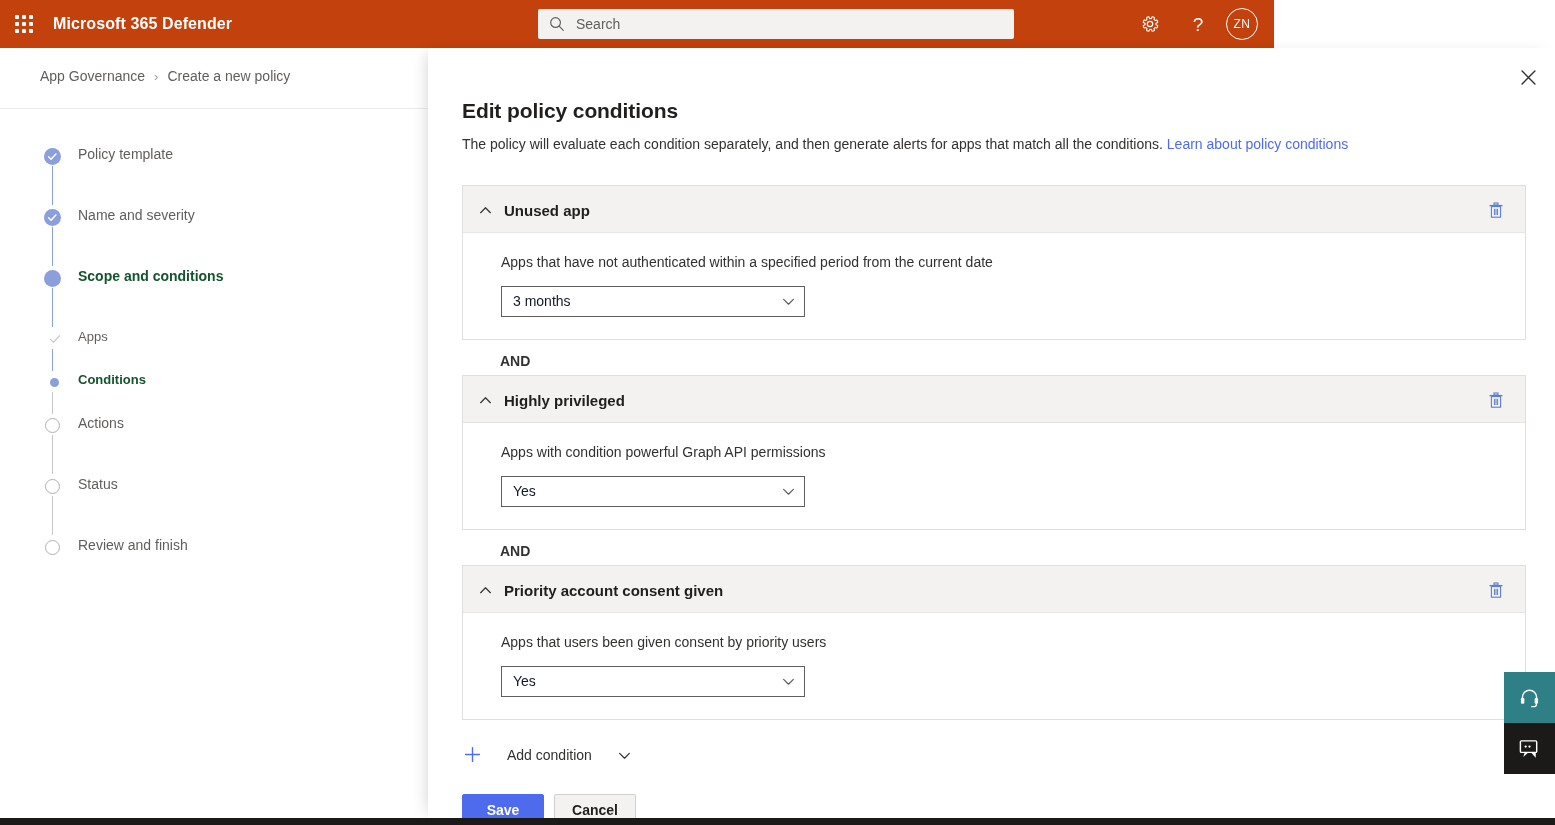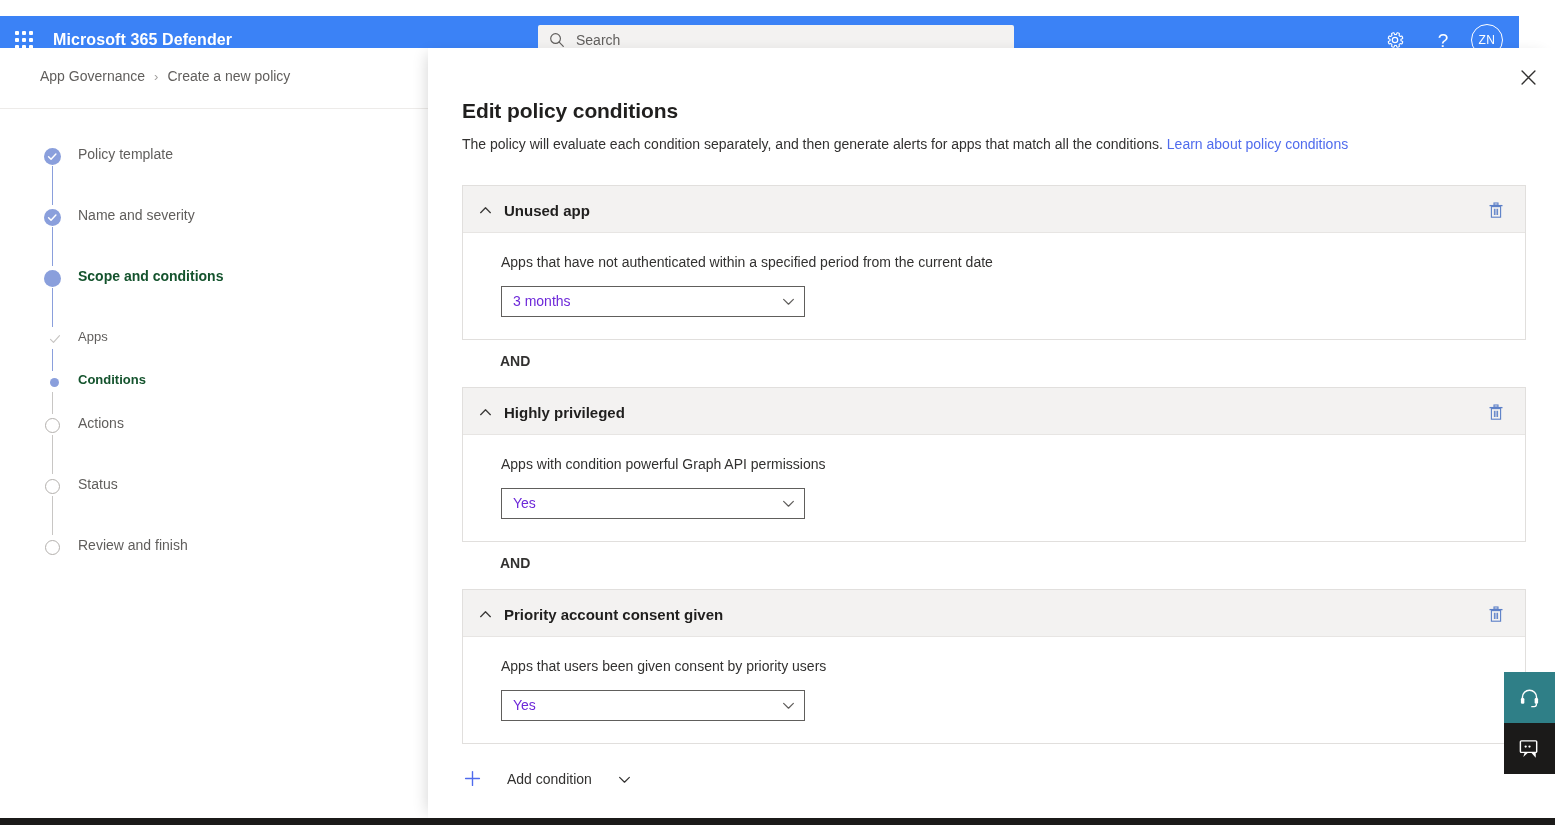--- a/index.html
+++ b/index.html
@@ -6,23 +6,23 @@
   html, body {
     width: 1555px; height: 825px;
     font-family: "Liberation Sans", sans-serif;
     background: #ffffff;
     overflow: hidden;
   }
   body { position: relative; }
 
   
   .topbar {
-    position: absolute; top: 16px; left: 0;
-    width: 1519px; height: 48px;
-    background: #3b82f6;
+    position: absolute; top: 0; left: 0;
+    width: 1274px; height: 48px;
+    background: #c2410c;
     display: flex; align-items: center;
   }
   .waffle {
     width: 48px; height: 48px;
     display: flex; align-items: center; justify-content: center;
     cursor: pointer;
   }
   .waffle-grid {
     display: grid;
     grid-template-columns: repeat(3, 4px);
@@ -174,24 +174,24 @@
     cursor: pointer;
   }
   .card-body { padding: 21px 0 22px 38px; }
   .card-desc { font-size: 14px; color: #323130; }
   .dd {
     margin-top: 16px; width: 304px; height: 31px;
     border: 1px solid #605e5c; background: #ffffff;
     display: flex; align-items: center;
     padding: 0 9px 0 11px; cursor: pointer;
   }
-  .dd-val { flex: 1; font-size: 14px; color: #6d28d9; white-space: nowrap; }
+  .dd-val { flex: 1; font-size: 14px; color: #0f172a; white-space: nowrap; }
   .and-row {
     font-size: 14px; font-weight: bold; color: #323130;
-    padding: 13px 0 18px 38px;
+    padding: 13px 0 6px 38px;
   }
 
   
   .addcond {
     margin-top: 21px; display: inline-flex; align-items: center;
     gap: 26px; cursor: pointer; padding: 4px 2px;
   }
   .plus-icon { color: #4f6bed; font-size: 21px; line-height: 1; font-weight: 300; }
   .addcond-label { font-size: 14px; color: #323130; }
   .actions { margin-top: 24px; display: flex; gap: 10px; }

